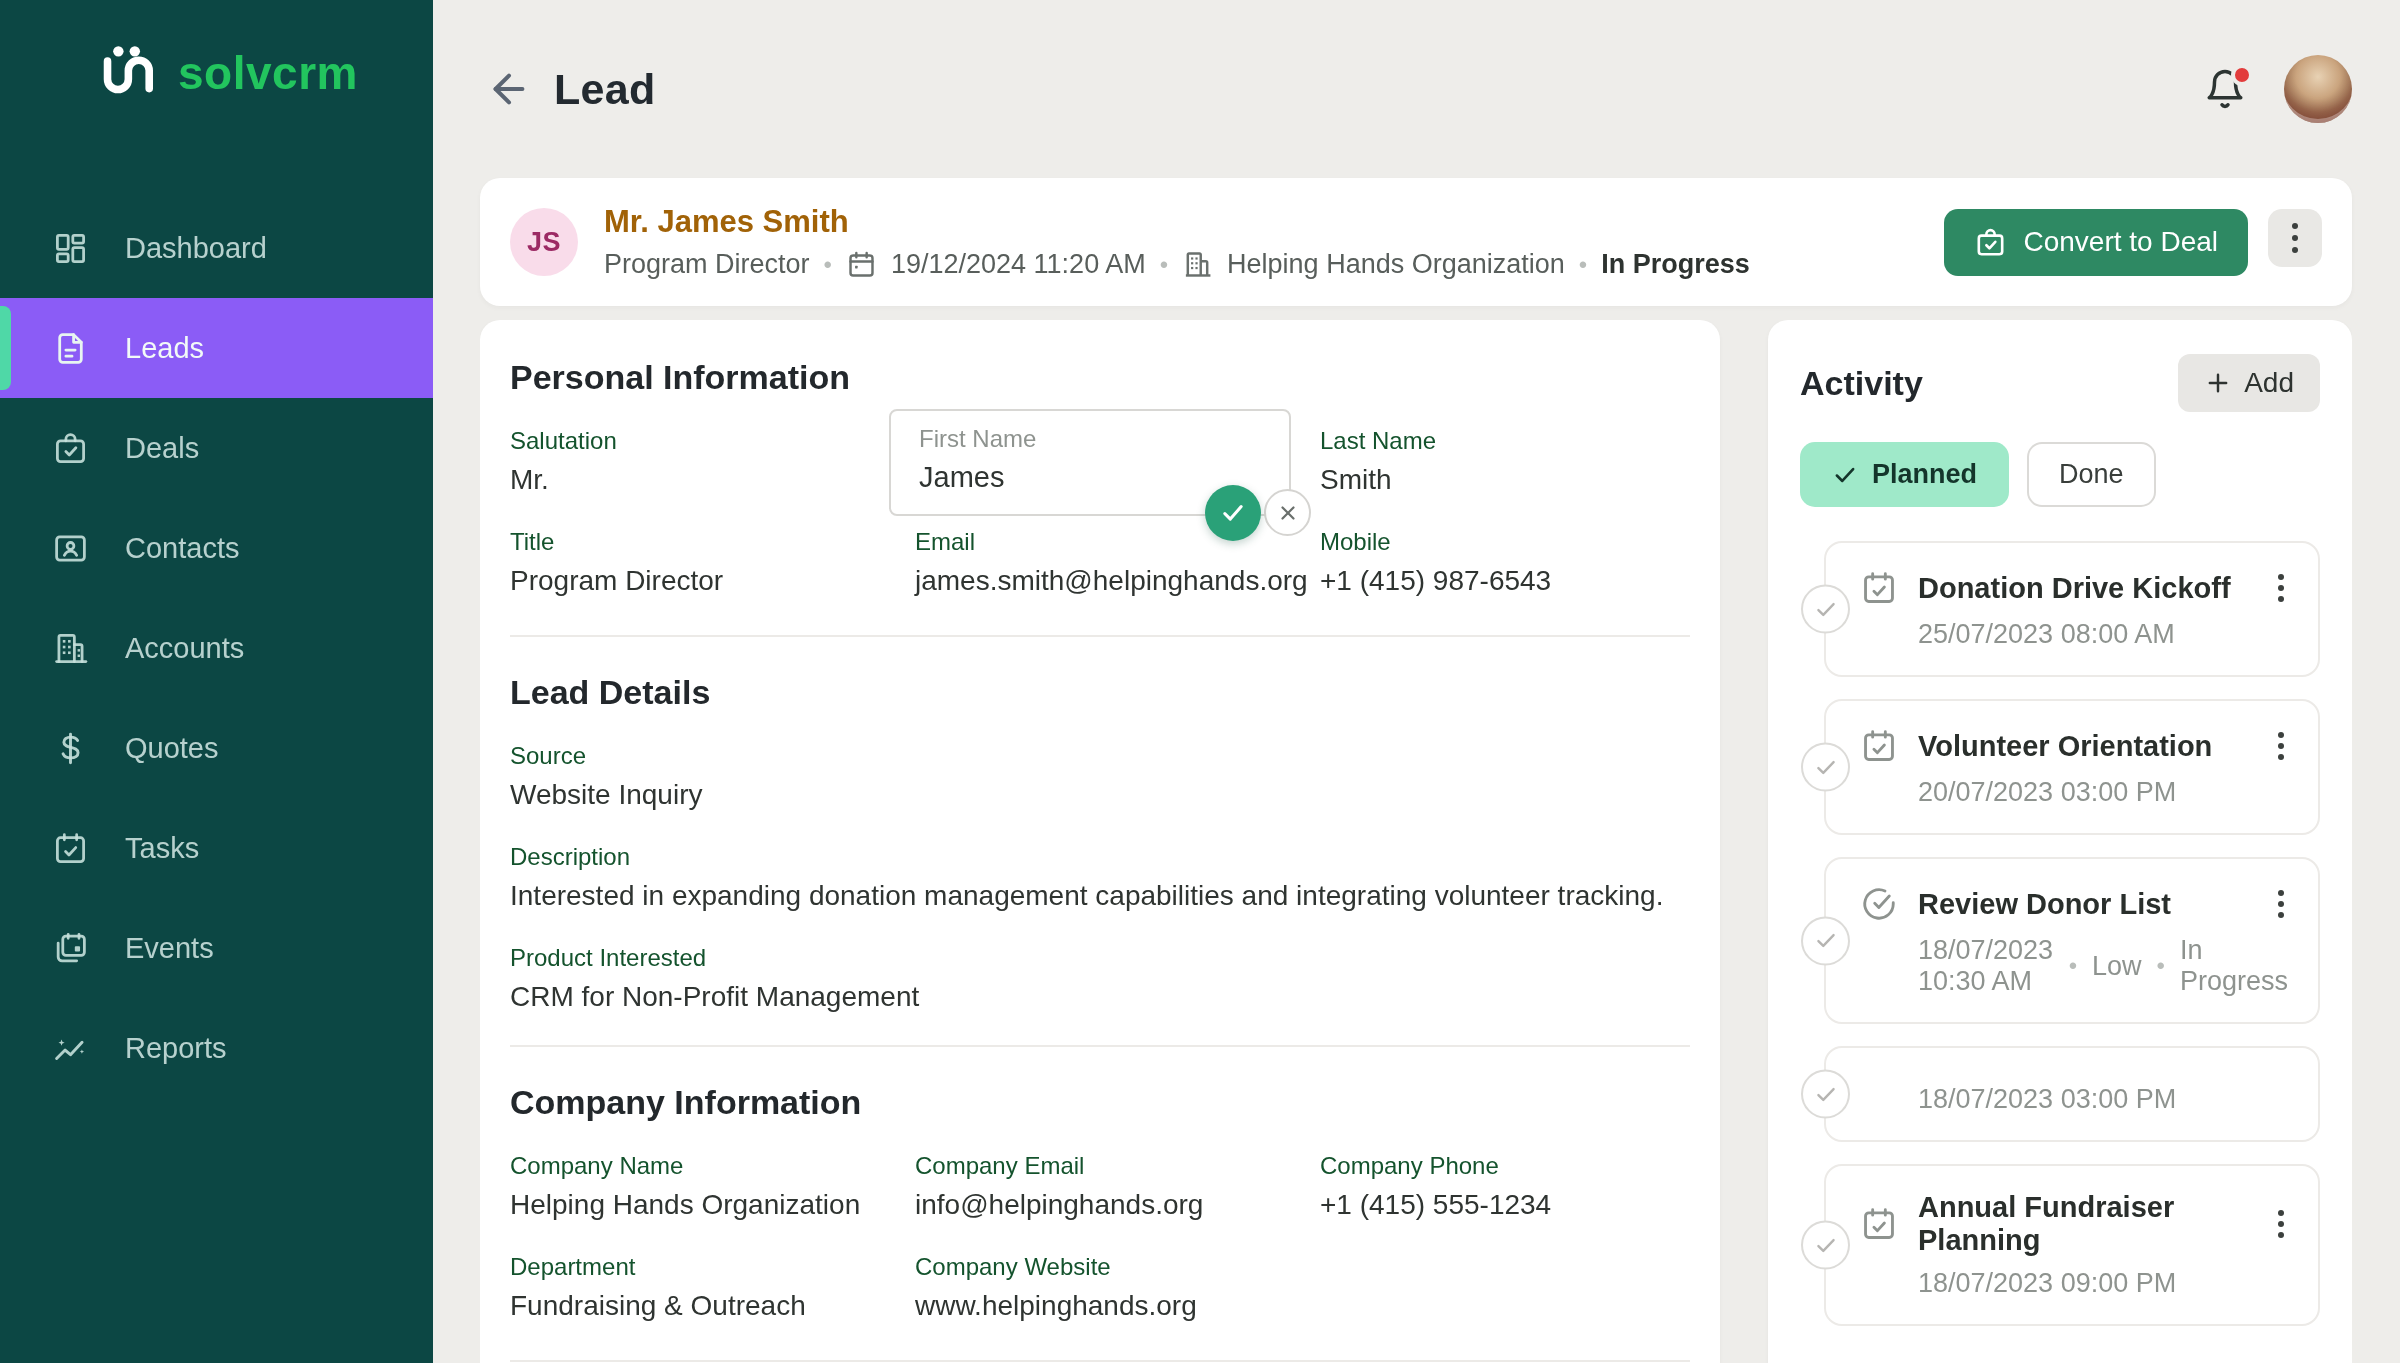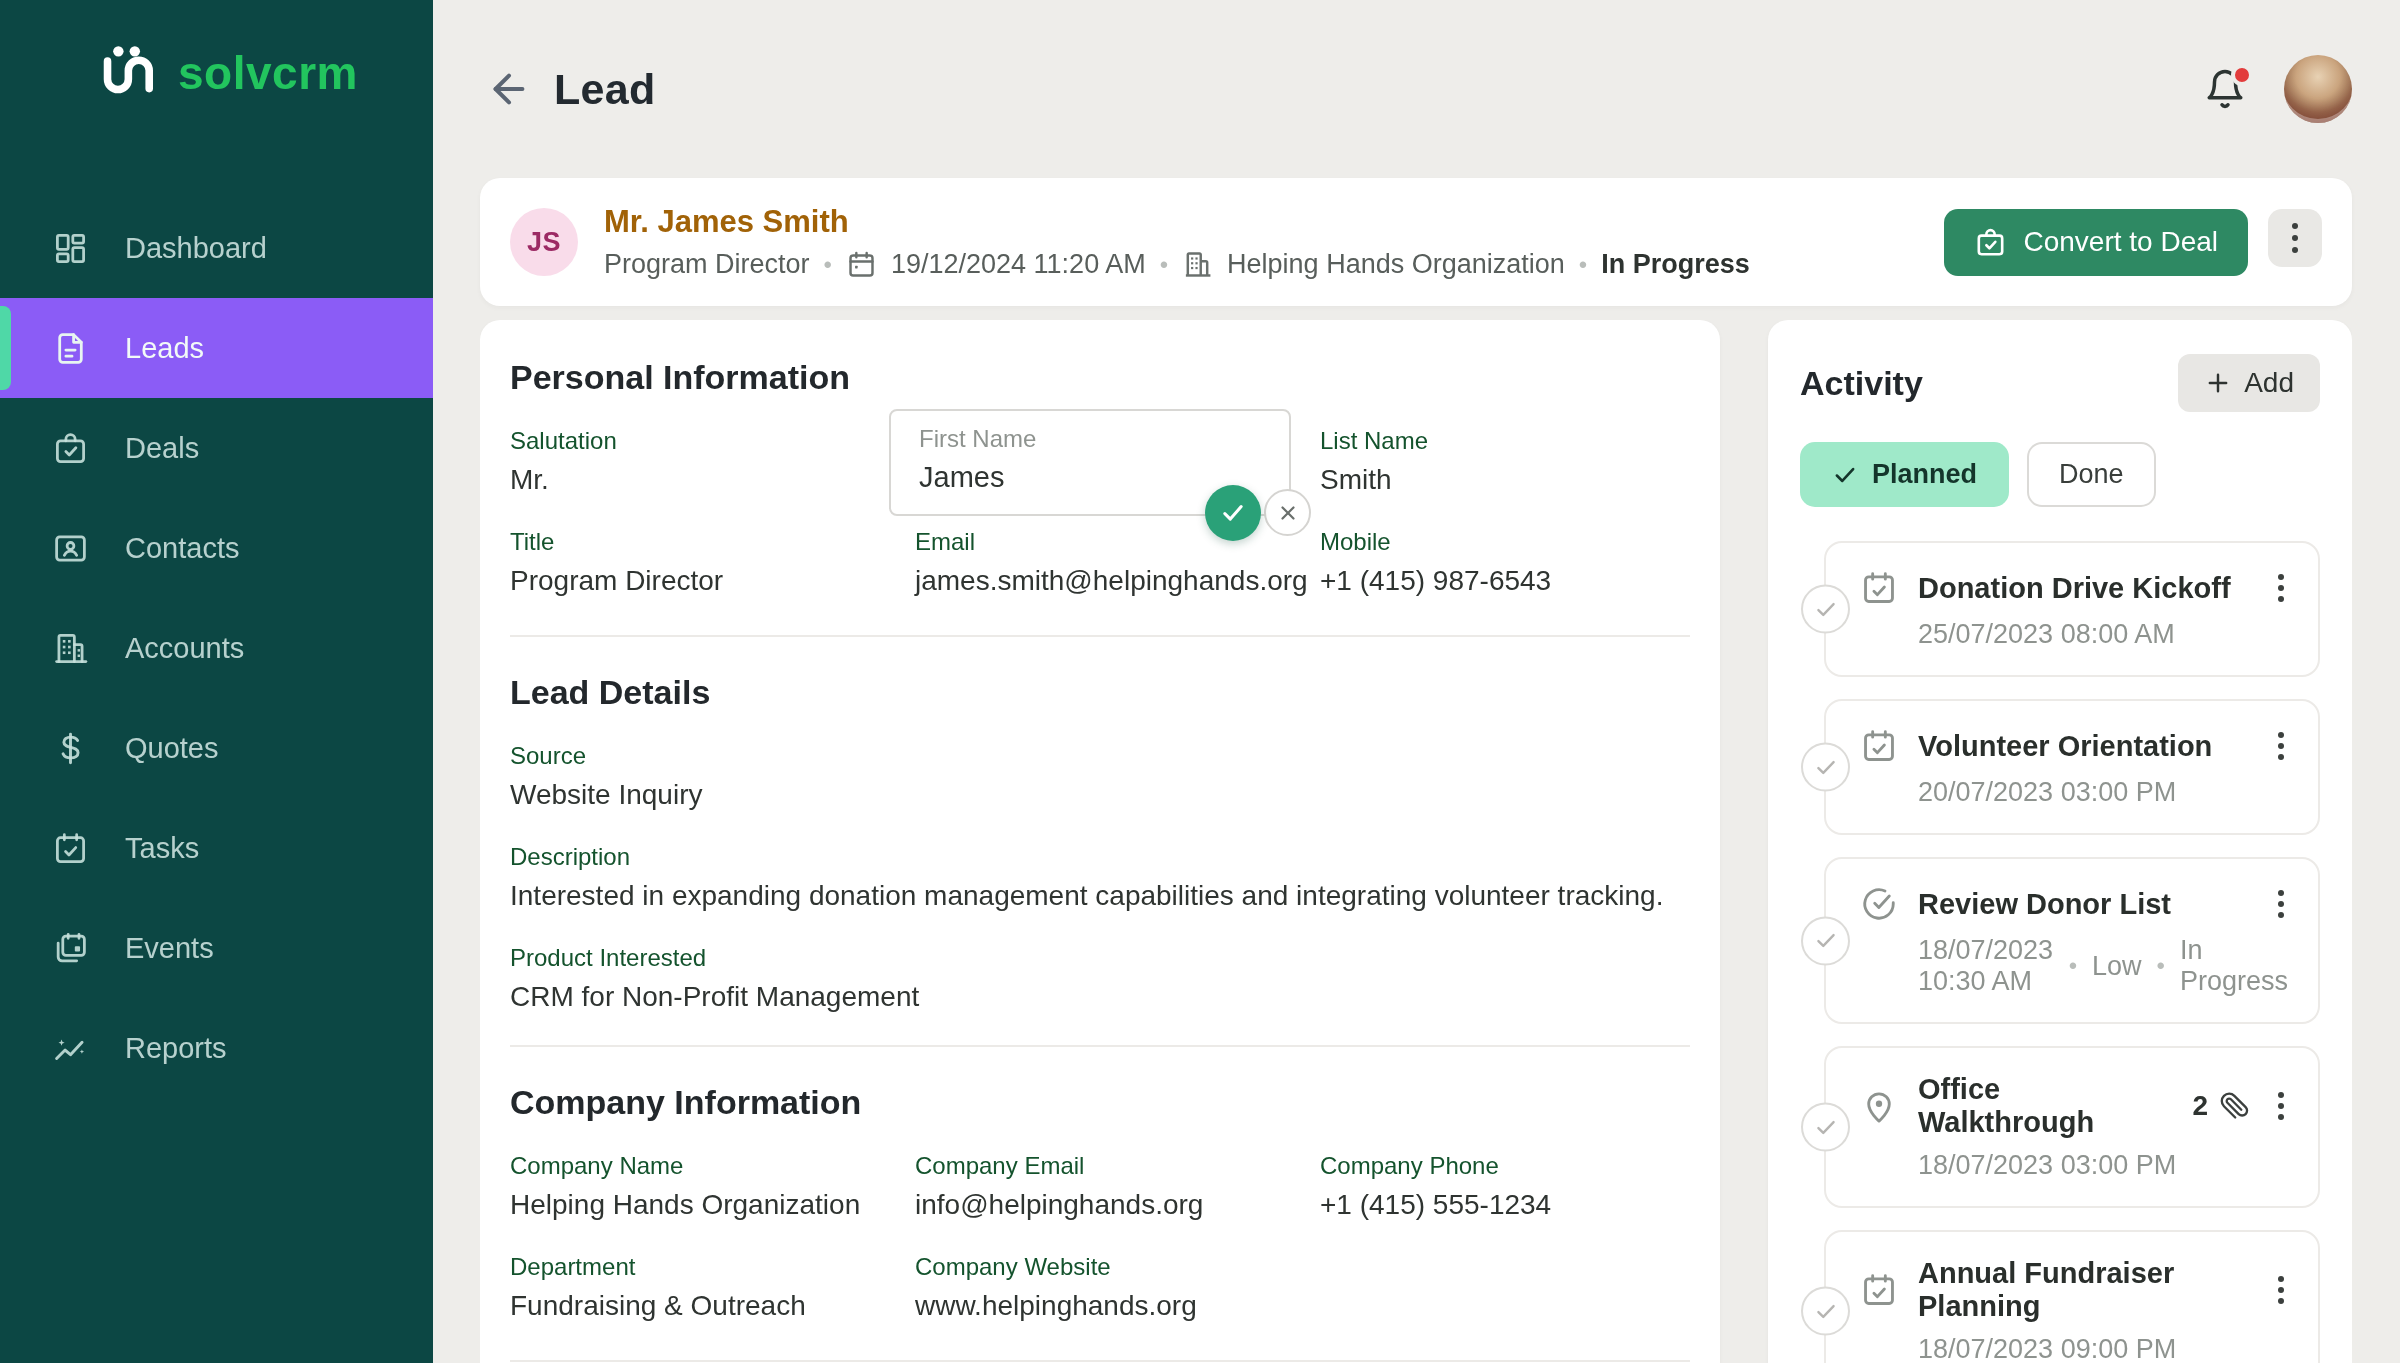--- a/index.html
+++ b/index.html
@@ -397,21 +397,21 @@
               </svg>
             </button>
             <button class="cancel-btn">
               <svg width="24" height="24" viewBox="0 0 24 24" fill="none" stroke="currentColor" stroke-width="2.2" stroke-linecap="round">
                 <path d="M6.5 6.5l11 11M17.5 6.5l-11 11"></path>
               </svg>
             </button>
           </div>
         </div>
         <div class="field">
-          <div class="label">List Name</div>
+          <div class="label">Last Name</div>
           <div class="value">Smith</div>
         </div>
       </div>
       <div class="grid3">
         <div class="field">
           <div class="label">Title</div>
           <div class="value">Program Director</div>
         </div>
         <div class="field">
           <div class="label">Email</div>
@@ -583,44 +583,20 @@
             <span>In Progress</span>
           </div>
         </div>
 
         <div class="activity-item">
           <button class="item-badge">
             <svg width="26" height="26" viewBox="0 0 24 24" fill="none" stroke="currentColor" stroke-width="2.2" stroke-linecap="round" stroke-linejoin="round">
                 <path d="M5 12.5l4.5 4.5 9.5-10"></path>
               </svg>
           </button>
-          <div class="item-head">
-            <span class="item-ic">
-              <svg width="38" height="38" viewBox="0 0 24 24" fill="none" stroke="currentColor" stroke-width="1.8" stroke-linecap="round" stroke-linejoin="round">
-                <path d="M12 21.5S5.5 16 5.5 10.8a6.5 6.5 0 0 1 13 0C18.5 16 12 21.5 12 21.5z"></path>
-                <circle cx="12" cy="10.6" r="2" fill="currentColor" stroke="none"></circle>
-              </svg>
-            </span>
-            <span class="item-title">Office Walkthrough</span>
-            <span class="item-right">
-              <span class="attach">
-                <span class="attach-count">2</span>
-                <span class="ic">
-                  <svg width="32" height="32" viewBox="0 0 24 24" fill="none" stroke="currentColor" stroke-width="1.9" stroke-linecap="round" stroke-linejoin="round">
-                    <path d="M21.44 11.05l-9.19 9.19a6 6 0 0 1-8.49-8.49l9.19-9.19a4 4 0 1 1 5.66 5.66l-9.2 9.19a2 2 0 0 1-2.83-2.83l8.49-8.48" transform="rotate(90 12 12) scale(0.92) translate(1,1)"></path>
-                  </svg>
-                </span>
-              </span>
-              <button class="item-kebab">
-                  <i></i>
-                  <i></i>
-                  <i></i>
-                </button>
-            </span>
-          </div>
           <div class="item-sub">
             <span>18/07/2023 03:00 PM</span>
           </div>
         </div>
 
         <div class="activity-item">
           <button class="item-badge">
             <svg width="26" height="26" viewBox="0 0 24 24" fill="none" stroke="currentColor" stroke-width="2.2" stroke-linecap="round" stroke-linejoin="round">
                 <path d="M5 12.5l4.5 4.5 9.5-10"></path>
               </svg>

